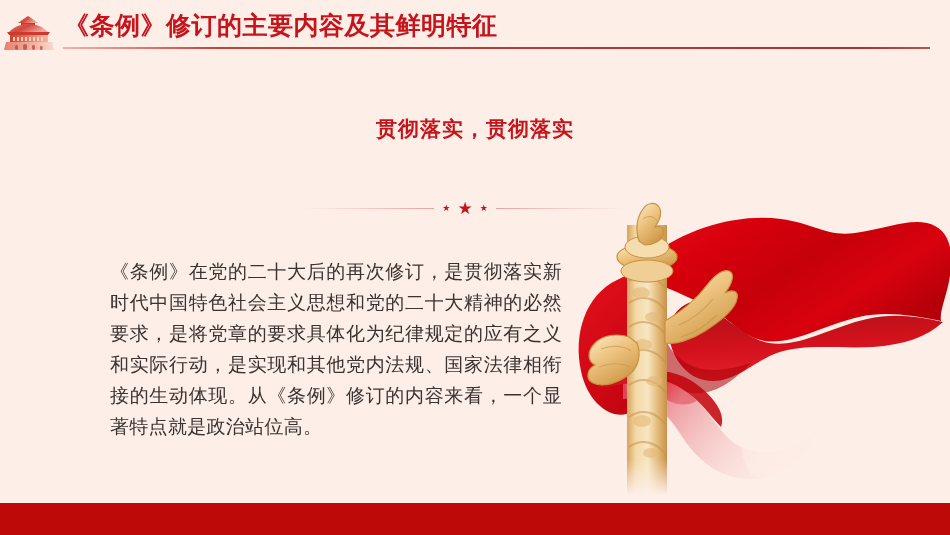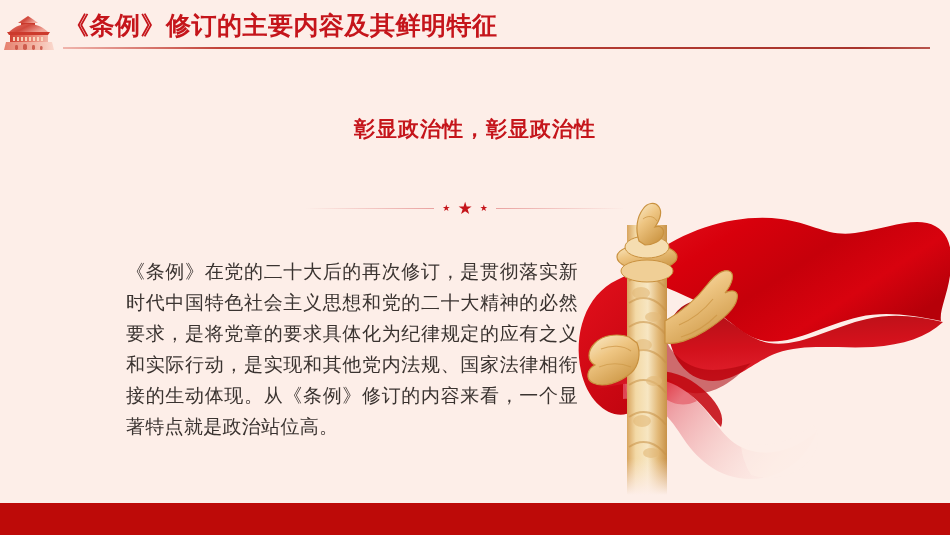--- a/index.html
+++ b/index.html
@@ -123,21 +123,20 @@
     left: 110px;
     top: 256px;
     width: 452px;
     font-size: 19px;
     line-height: 31px;
     color: #3a3330;
     text-align: justify;
     text-justify: inter-ideograph;
     letter-spacing: 0.3px;
     z-index: 5;
-    margin-left: 16px;
   }
 
   
   #footer-bar {
     position: absolute;
     left: 0;
     top: 503px;
     width: 950px;
     height: 32px;
     background: #bd0a08;
@@ -369,21 +368,21 @@
         </g>
       </svg>
     </div>
 
     <div id="header-title">《条例》修订的主要内容及其鲜明特征</div>
 
     <div id="header-rule"></div>
   </div>
 
   <div id="headline">
-    <div class="hl-line">彰显政治性，彰显政治性</div>
+    <div class="hl-line">贯彻落实，贯彻落实</div>
   </div>
 
   <div id="divider">
     <span class="dv-line"></span>
     <span class="dv-stars">
       <span class="st-small">★</span>
       <span class="st-big">★</span>
       <span class="st-small">★</span>
     </span>
     <span class="dv-line right"></span>

